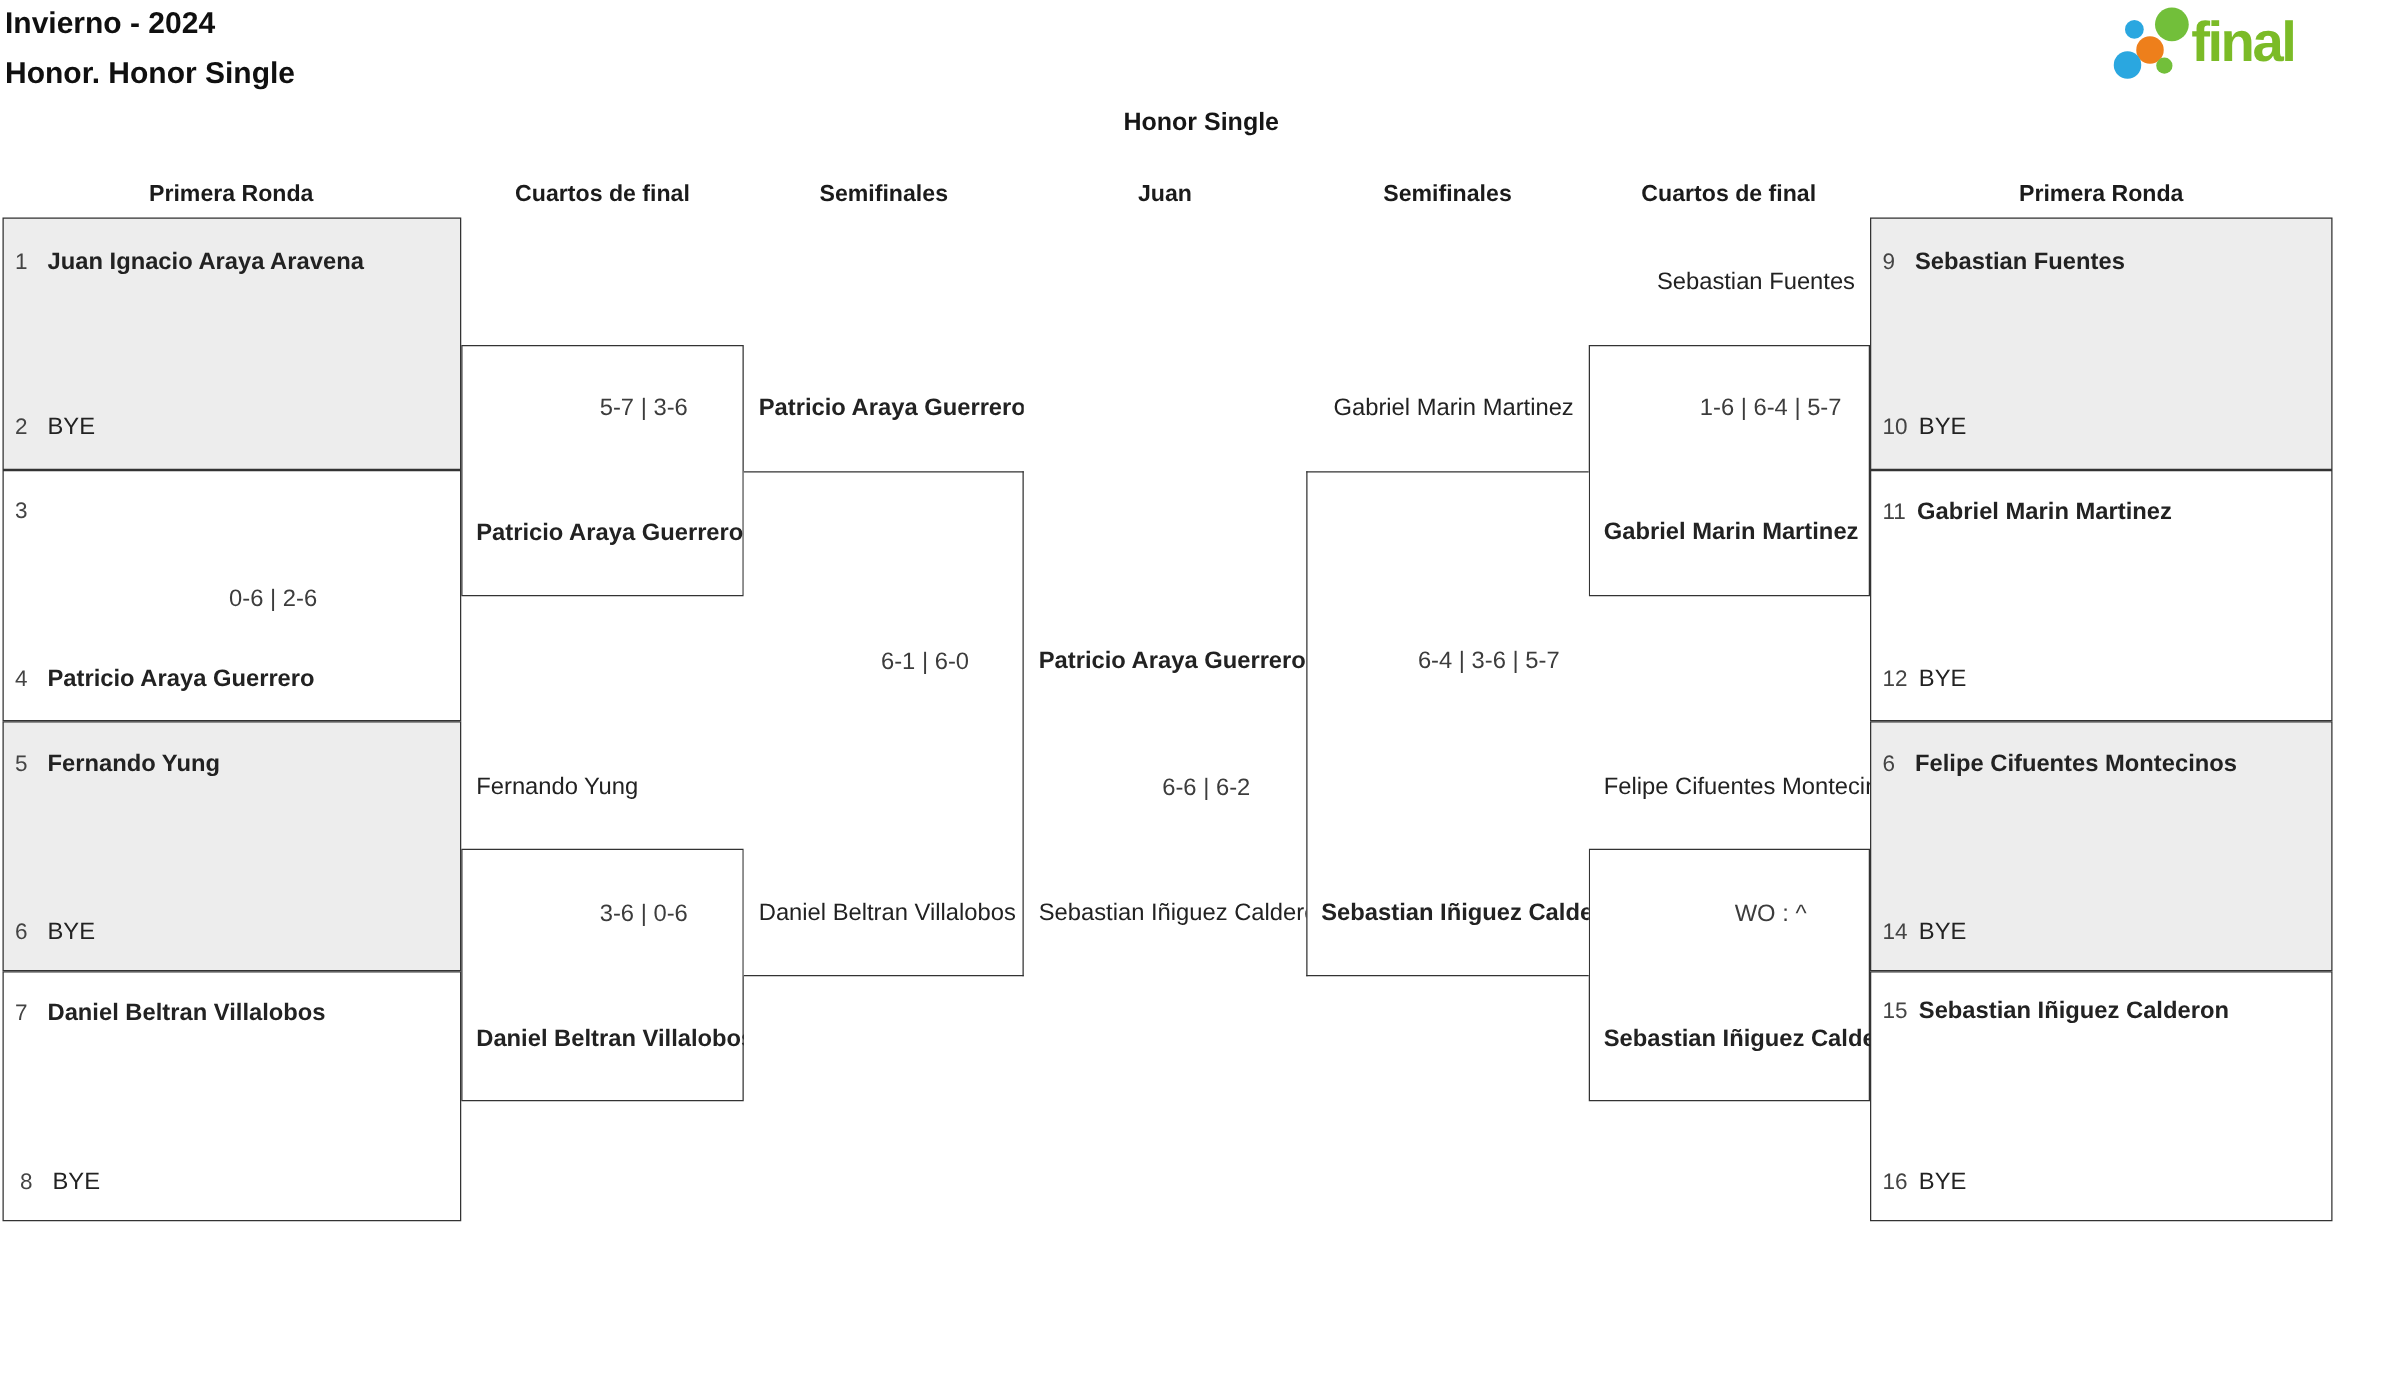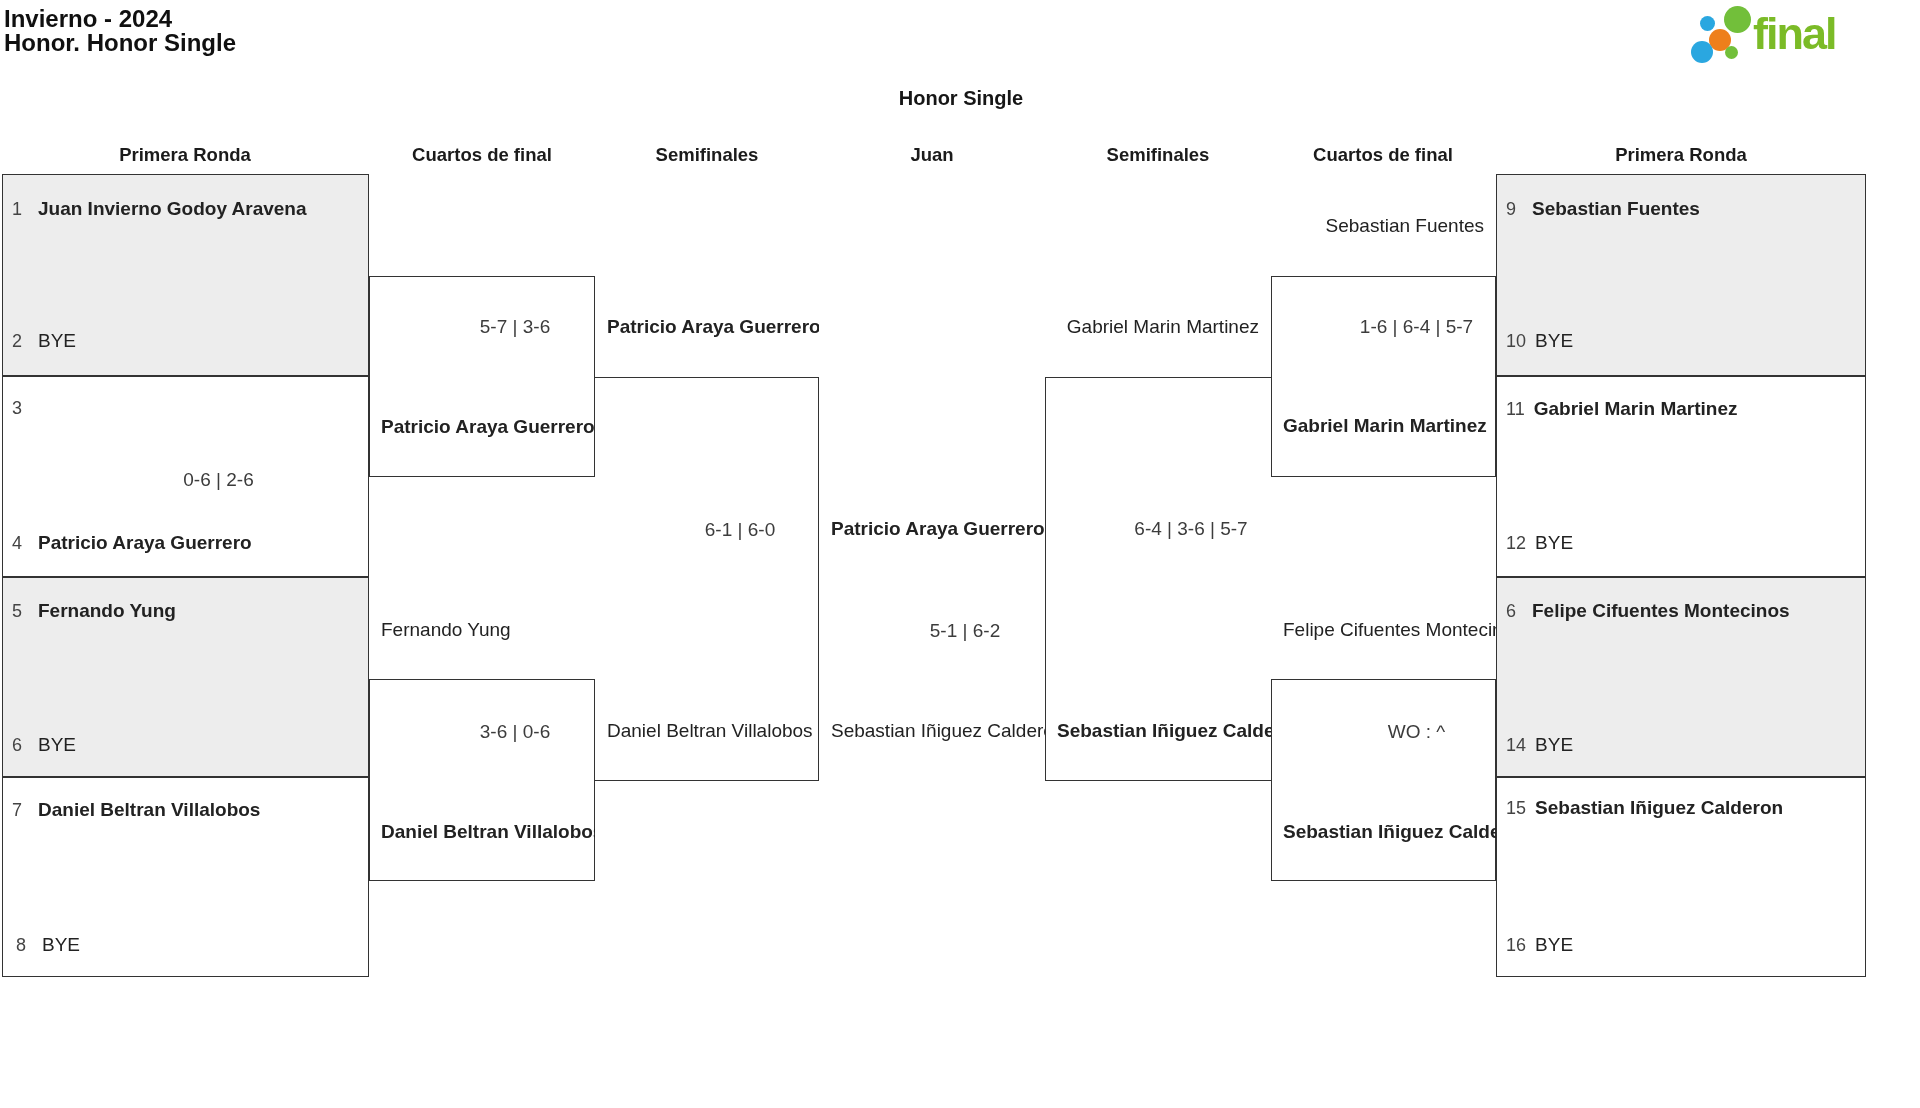--- a/index.html
+++ b/index.html
@@ -24,21 +24,21 @@
   .brtitle{position:absolute;left:761px;top:85px;width:400px;text-align:center;
            font-size:20px;font-weight:bold;height:26px;line-height:26px;color:#161616;}
   .dot{position:absolute;border-radius:50%;}
   .logotext{position:absolute;left:1753px;top:8px;font-size:45px;font-weight:bold;
             color:#7bbb27;letter-spacing:-2px;line-height:52px;}
 </style>
 </head>
 <body>
 
 <div class="pgtitle" style="top:4px;">Invierno - 2024</div>
-<div class="pgtitle" style="top:28px;text-align:center;">Honor. Honor Single</div>
+<div class="pgtitle" style="top:44px;text-align:center;">Honor. Honor Single</div>
 
 <div class="abs" style="left:1688px;top:0;width:232px;height:70px;">
   <span class="dot" style="left:12px;top:16px;width:15px;height:15px;background:#2aa7e0;"></span>
   <span class="dot" style="left:36px;top:6px;width:27px;height:27px;background:#72bf3a;"></span>
   <span class="dot" style="left:21px;top:29px;width:22px;height:22px;background:#ee7f1b;"></span>
   <span class="dot" style="left:3px;top:41px;width:22px;height:22px;background:#2aa7e0;"></span>
   <span class="dot" style="left:37px;top:46px;width:13px;height:13px;background:#72bf3a;"></span>
 </div>
 <div class="logotext">final</div>
 
@@ -64,21 +64,21 @@
 
 <div class="box" style="left:369px;top:276px;width:226px;height:201px;"></div>
 <div class="box" style="left:369px;top:679px;width:226px;height:202px;"></div>
 <div class="box" style="left:1271px;top:276px;width:225px;height:201px;"></div>
 <div class="box" style="left:1271px;top:679px;width:225px;height:202px;"></div>
 
 <div class="box noL" style="left:595px;top:377px;width:224px;height:404px;"></div>
 <div class="box noR" style="left:1045px;top:377px;width:226px;height:404px;"></div>
 
 <div class="lbl entry" style="left:2px;top:196px;width:367px;">
-  <span class="seed">1</span><span class="b">Juan Invierno Godoy Aravena</span>
+  <span class="seed">1</span><span class="b">Juan Ignacio Araya Aravena</span>
 </div>
 <div class="lbl entry" style="left:2px;top:328px;width:367px;">
   <span class="seed">2</span><span>BYE</span>
 </div>
 <div class="lbl entry" style="left:2px;top:395px;width:367px;">
   <span class="seed">3</span><span></span>
 </div>
 <div class="lbl ctr score" style="left:2px;top:467px;width:367px;">0-6 | 2-6</div>
 <div class="lbl entry" style="left:2px;top:530px;width:367px;">
   <span class="seed">4</span><span class="b">Patricio Araya Guerrero</span>
@@ -136,14 +136,14 @@
 
 <div class="lbl b" style="left:595px;top:314px;width:224px;">Patricio Araya Guerrero</div>
 <div class="lbl ctr score" style="left:595px;top:517px;width:224px;">6-1 | 6-0</div>
 <div class="lbl" style="left:595px;top:718px;width:224px;">Daniel Beltran Villalobos</div>
 
 <div class="lbl rt" style="left:1045px;top:314px;width:226px;">Gabriel Marin Martinez</div>
 <div class="lbl ctr score" style="left:1045px;top:516px;width:226px;">6-4 | 3-6 | 5-7</div>
 <div class="lbl rt b" style="left:1045px;top:718px;width:226px;">Sebastian Iñiguez Calderon</div>
 
 <div class="lbl b" style="left:819px;top:516px;width:226px;">Patricio Araya Guerrero</div>
-<div class="lbl ctr score" style="left:819px;top:618px;width:226px;">5-1 | 6-2</div>
+<div class="lbl ctr score" style="left:819px;top:618px;width:226px;">6-6 | 6-2</div>
 <div class="lbl" style="left:819px;top:718px;width:226px;">Sebastian Iñiguez Calderon</div>
 
 </body></html>

